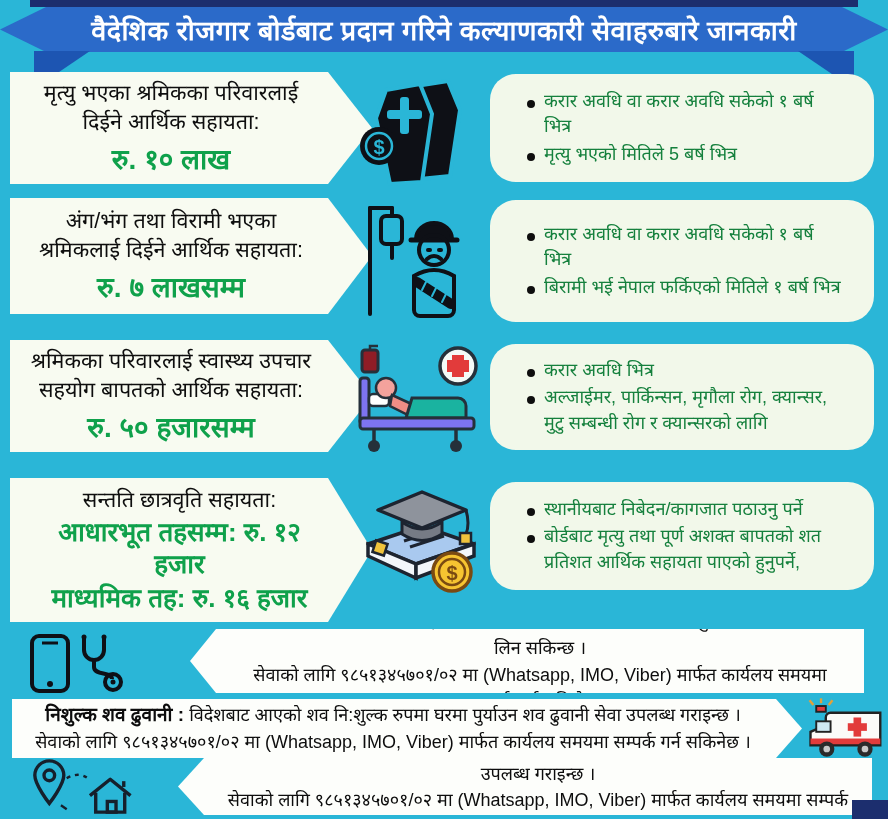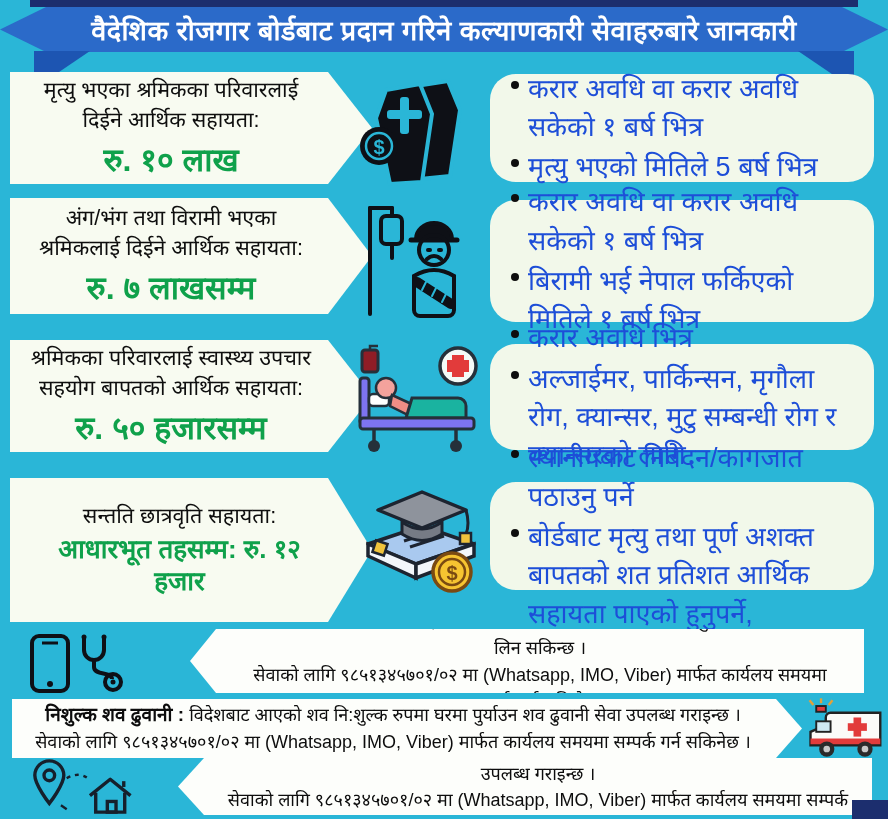--- a/index.html
+++ b/index.html
@@ -15,28 +15,28 @@
   .fold{position:absolute;top:51px;width:56px;height:38px;background:#1d55b2;}
   .fold.left{left:34px;clip-path:polygon(0 0,100% 0,0 100%);}
   .fold.right{right:34px;clip-path:polygon(0 0,100% 0,100% 100%);}
 
   
   .arrow-box{position:absolute;left:10px;width:362px;background:#f8fbf1;
     clip-path:polygon(0 0,calc(100% - 44px) 0,100% 50%,calc(100% - 44px) 100%,0 100%);
     display:flex;flex-direction:column;align-items:center;justify-content:center;
     text-align:center;padding:6px 54px 6px 14px;box-sizing:border-box;}
   .row-label{font-size:21.5px;color:#0e0e0e;line-height:1.35;}
-  .row-amount{font-size:32px;font-weight:bold;color:#0fa14b;line-height:1.25;margin-top:5px;}
+  .row-amount{font-size:28px;font-weight:bold;color:#0fa14b;line-height:1.25;margin-top:5px;}
   .row-amount.multi{font-size:26px;margin-top:1px;}
 
   
   .info-box{position:absolute;left:490px;width:384px;background:#f2f8ea;border-radius:26px;
     display:flex;flex-direction:column;justify-content:center;padding:10px 16px 10px 12px;box-sizing:border-box;}
   ul.bullets{list-style:none;margin:0;padding:0;}
-  ul.bullets li{position:relative;padding-left:26px;font-size:27px;line-height:1.42;color:#1d4ed8;margin:2px 0;}
+  ul.bullets li{position:relative;padding-left:26px;font-size:18px;line-height:1.42;color:#15803d;margin:2px 16px;}
   ul.bullets li::before{content:"";position:absolute;left:9px;top:11px;width:8px;height:8px;border-radius:50%;background:#0e0e0e;}
 
   .icon-slot{position:absolute;}
 
   
   .banner-box{position:absolute;background:#fdfefb;display:flex;flex-direction:column;justify-content:center;
     text-align:center;color:#0d0d0d;font-size:18px;line-height:1.48;box-sizing:border-box;}
   .banner-box b{font-size:19px;}
   .notch-left{clip-path:polygon(26px 0,100% 0,100% 100%,26px 100%,0 50%);padding:4px 14px 4px 40px;}
   .tip-right{clip-path:polygon(0 0,calc(100% - 26px) 0,100% 50%,calc(100% - 26px) 100%,0 100%);padding:4px 42px 4px 14px;}
@@ -135,20 +135,21 @@
   <div class="info-box" style="top:344px;height:106px;">
     <ul class="bullets">
       <li>करार अवधि भित्र</li>
       <li>अल्जाईमर, पार्किन्सन, मृगौला रोग, क्यान्सर, मुटु सम्बन्धी रोग र क्यान्सरको लागि</li>
     </ul>
   </div>
 
   <div class="arrow-box" style="top:478px;height:144px;padding-left:31px;">
     <div class="row-label">सन्तति छात्रवृति सहायता:</div>
     <div class="row-amount multi">आधारभूत तहसम्म: रु. १२ हजार</div>
+    <div class="row-amount multi">माध्यमिक तह: रु. १६ हजार</div>
   </div>
   <div class="icon-slot" style="left:352px;top:480px;">
     <svg width="135" height="118" viewBox="0 0 135 118">
       <polygon points="16,64 70,46 122,64 64,84" fill="#a9c9ef" stroke="#1d2430" stroke-width="3.5" stroke-linejoin="round"></polygon>
       <polygon points="16,64 64,84 64,98 16,76" fill="#f2f6fb" stroke="#1d2430" stroke-width="3.5"></polygon>
       <polygon points="64,84 122,64 122,76 64,98" fill="#f2f6fb" stroke="#1d2430" stroke-width="3.5"></polygon>
       <line x1="52" y1="61" x2="86" y2="50" stroke="#1d2430" stroke-width="3"></line>
       <line x1="58" y1="67" x2="92" y2="56" stroke="#1d2430" stroke-width="3"></line>
       <rect x="22" y="62" width="12" height="12" fill="#f0c33c" stroke="#1d2430" stroke-width="2.5" transform="rotate(18 28 68)"></rect>
       <polygon points="26,30 70,12 114,30 70,48" fill="#8e939c" stroke="#1d2430" stroke-width="3.5" stroke-linejoin="round"></polygon>

